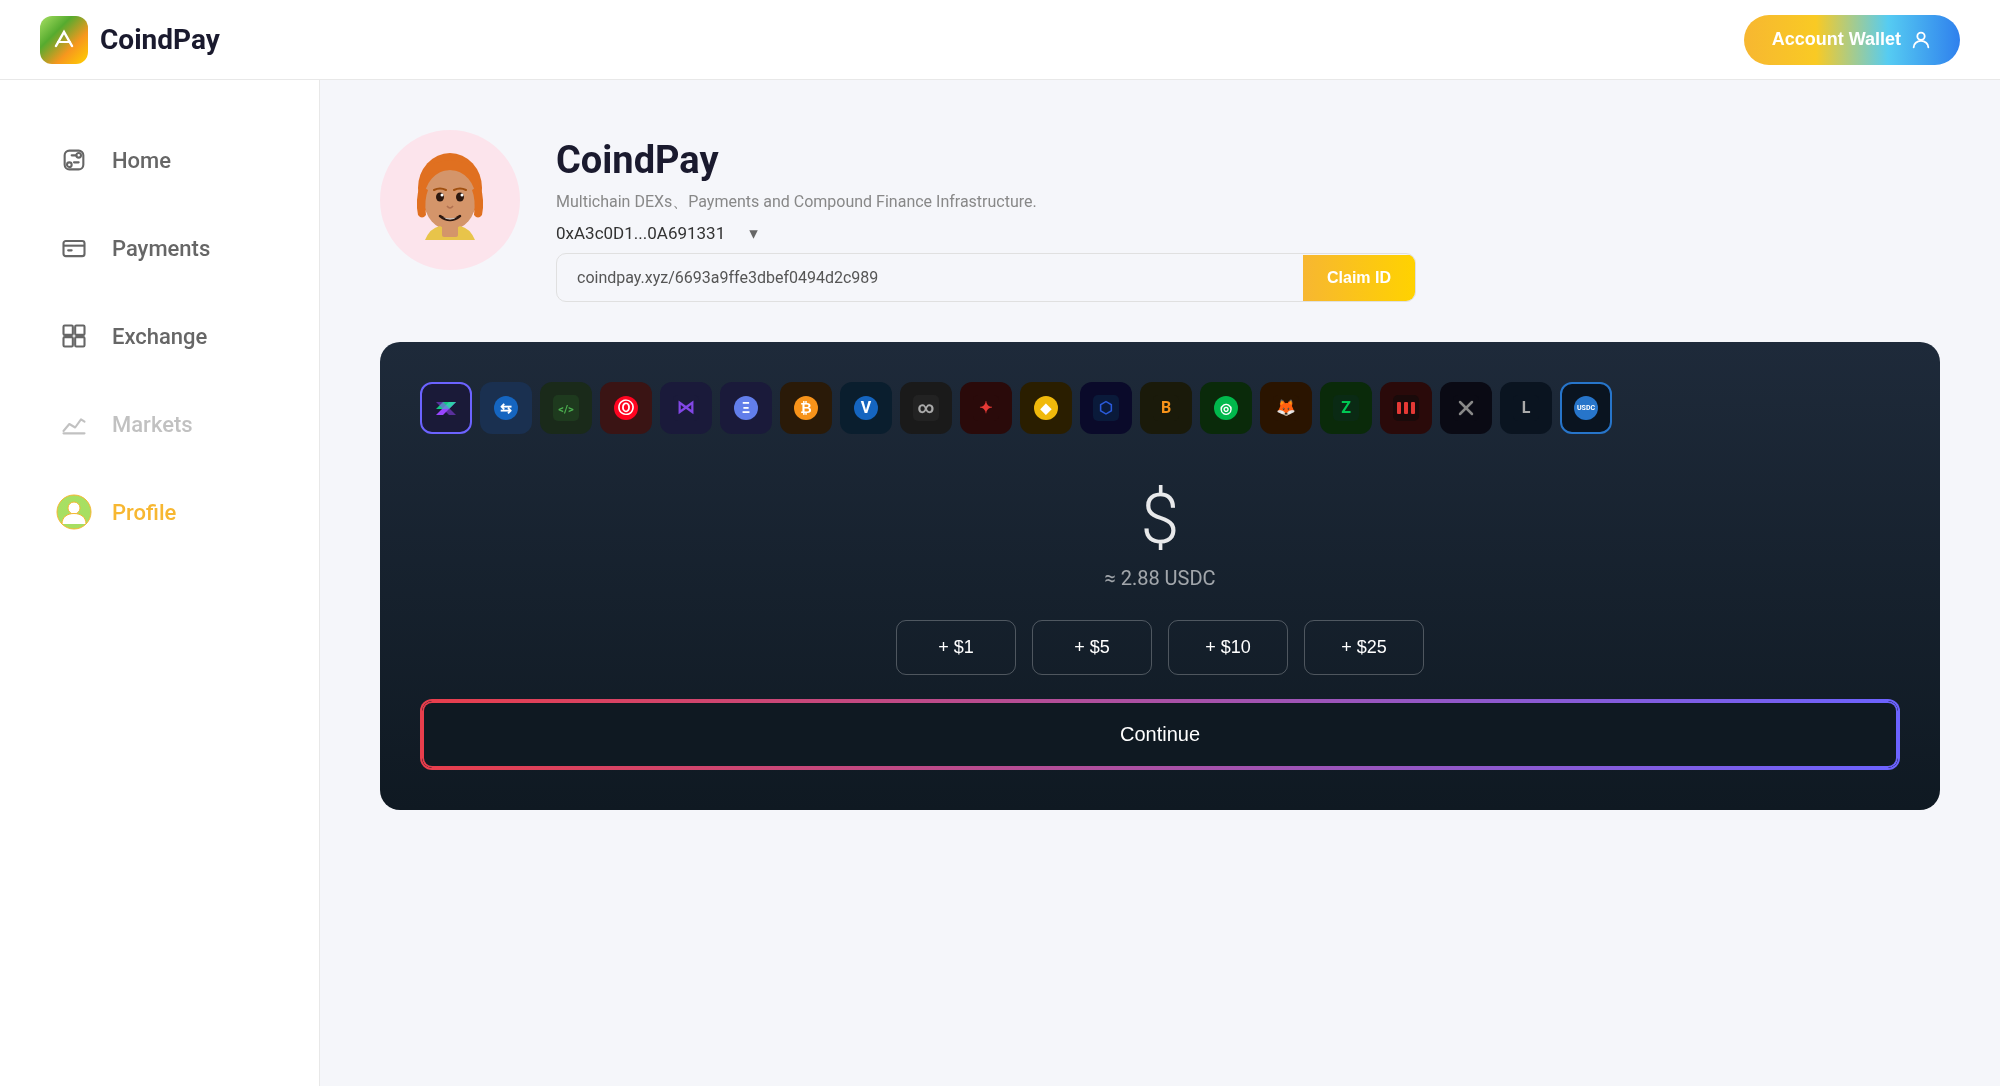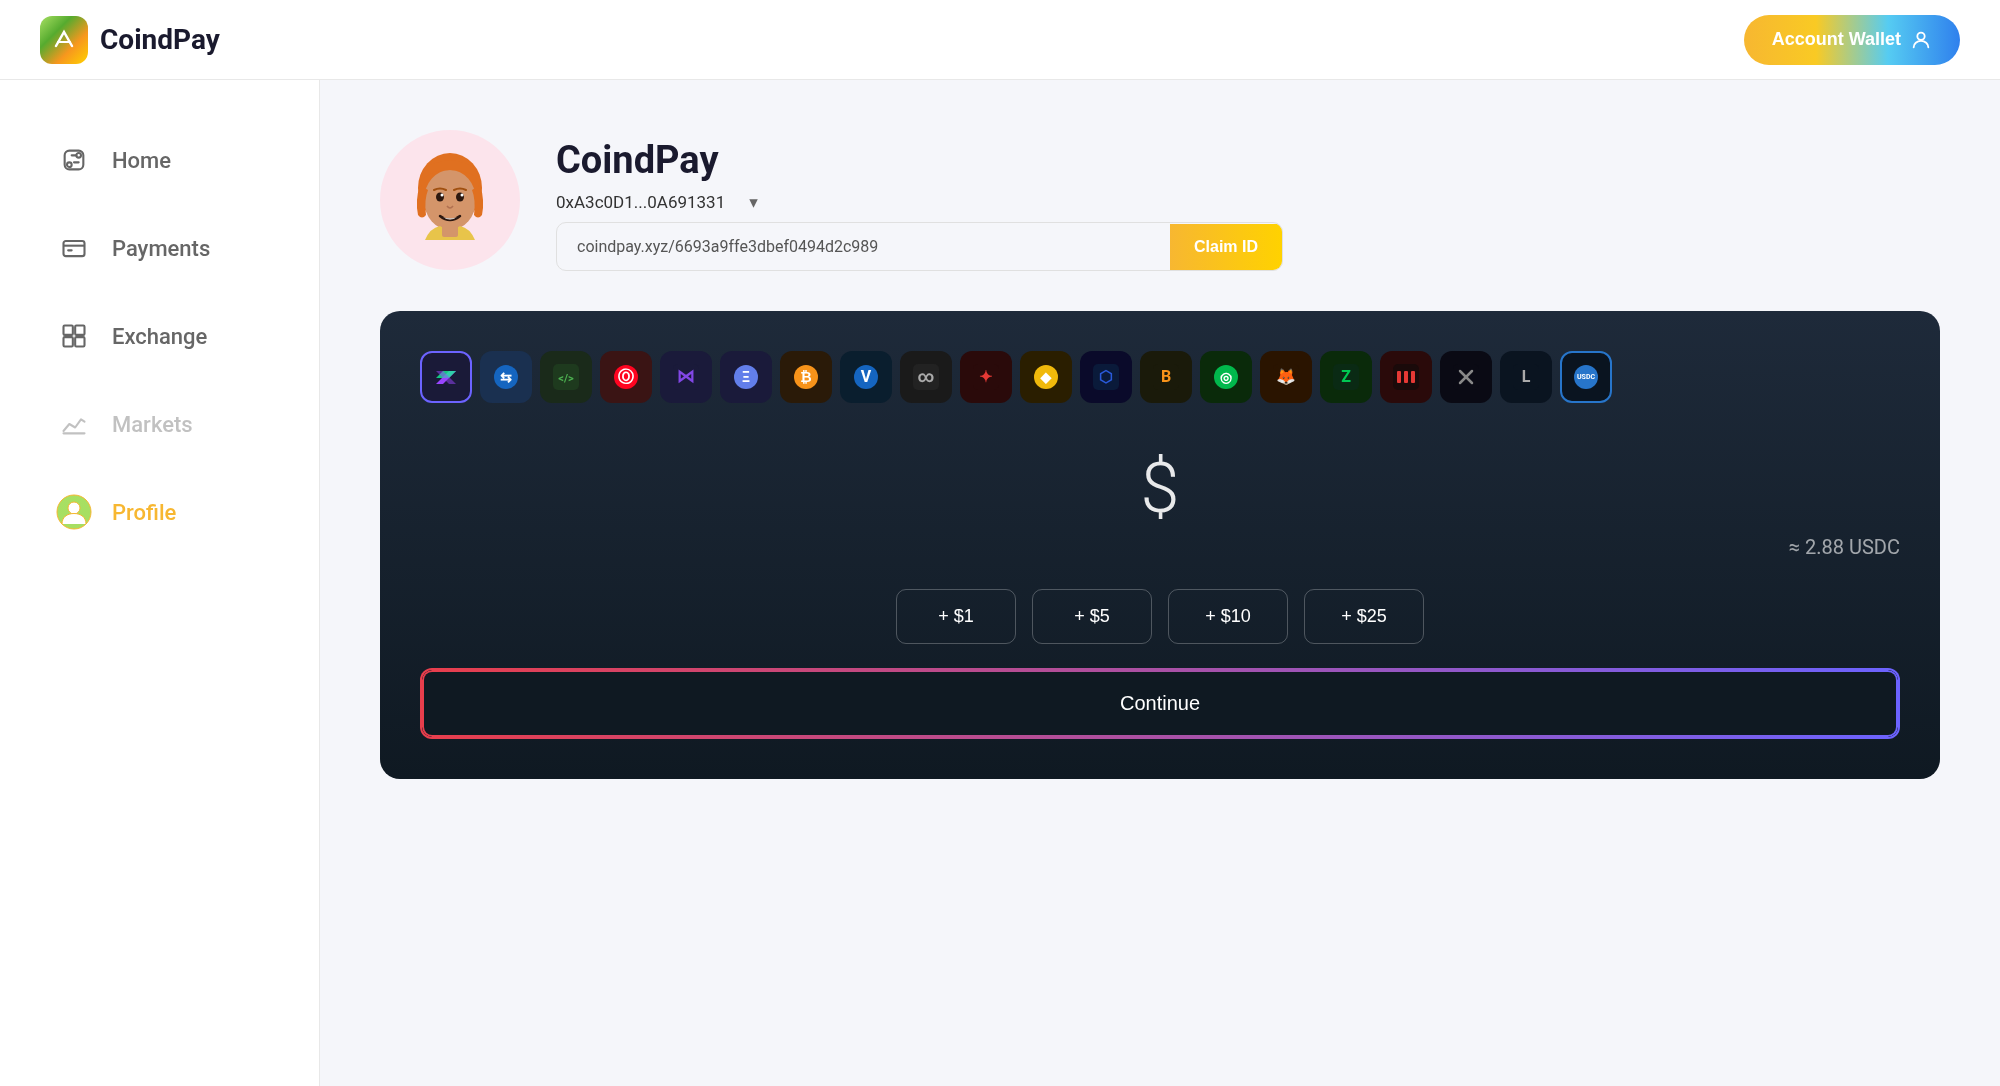--- a/index.html
+++ b/index.html
@@ -154,21 +154,21 @@
       cursor: pointer;
     }
     .wallet-address .chevron { color: #666; }
     .claim-row {
       display: flex;
       align-items: center;
       gap: 0;
       background: #f5f6fa;
       border-radius: 10px;
       overflow: hidden;
-      width: 727px;
+      width: 860px;
       border: 1px solid #e0e0e0;
     }
     .claim-url {
       flex: 1;
       padding: 14px 20px;
       font-size: 16px;
       color: #555;
       background: transparent;
     }
     .claim-id-btn {
@@ -232,21 +232,21 @@
       margin-bottom: 12px;
     }
     .amount-symbol {
       font-size: 70px;
       font-weight: 300;
       opacity: 0.9;
     }
     .amount-approx {
       font-size: 20px;
       color: rgba(255,255,255,0.6);
-      text-align: right;
+      text-align: center;
     }
 
     
     .quick-add-row {
       display: flex;
       justify-content: center;
       gap: 16px;
       margin-bottom: 24px;
       margin-top: 30px;
     }
@@ -409,20 +409,21 @@
 
           <path d="M30 45 Q25 60 28 75 Q32 80 36 75 Q34 60 38 50Z" fill="#e07020"></path>
           <path d="M90 45 Q95 60 92 75 Q88 80 84 75 Q86 60 82 50Z" fill="#e07020"></path>
 
           <path d="M44 50 Q50 47 56 50" stroke="#a05010" stroke-width="2" stroke-linecap="round"></path>
           <path d="M64 50 Q70 47 76 50" stroke="#a05010" stroke-width="2" stroke-linecap="round"></path>
         </svg>
       </div>
       <div class="profile-info">
         <div class="profile-name">CoindPay</div>
+        <div class="profile-desc">Multichain DEXs、Payments and Compound Finance Infrastructure.</div>
         <div class="wallet-address">
           <span>0xA3c0D1...0A691331</span>
           <span class="chevron">▾</span>
         </div>
         <div class="claim-row">
           <span class="claim-url">coindpay.xyz/6693a9ffe3dbef0494d2c989</span>
           <button class="claim-id-btn">Claim ID</button>
         </div>
       </div>
     </div>

